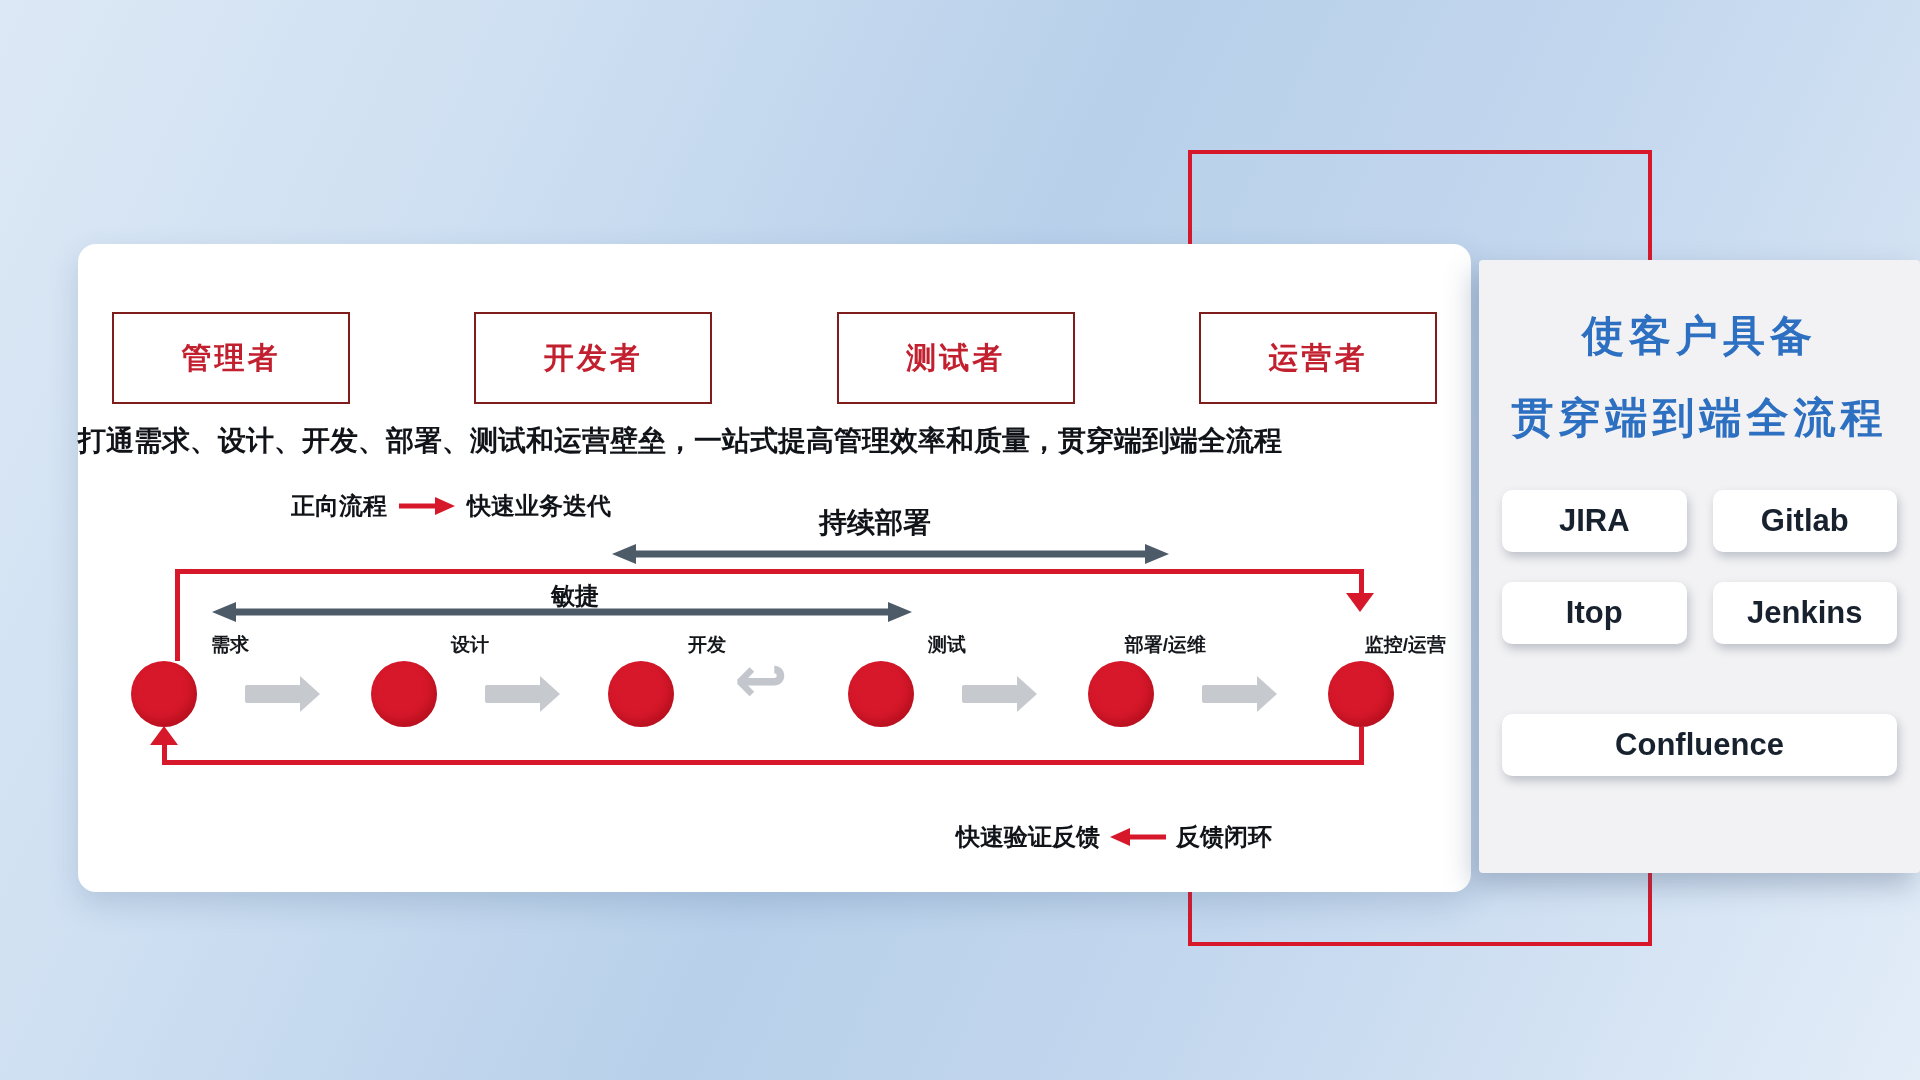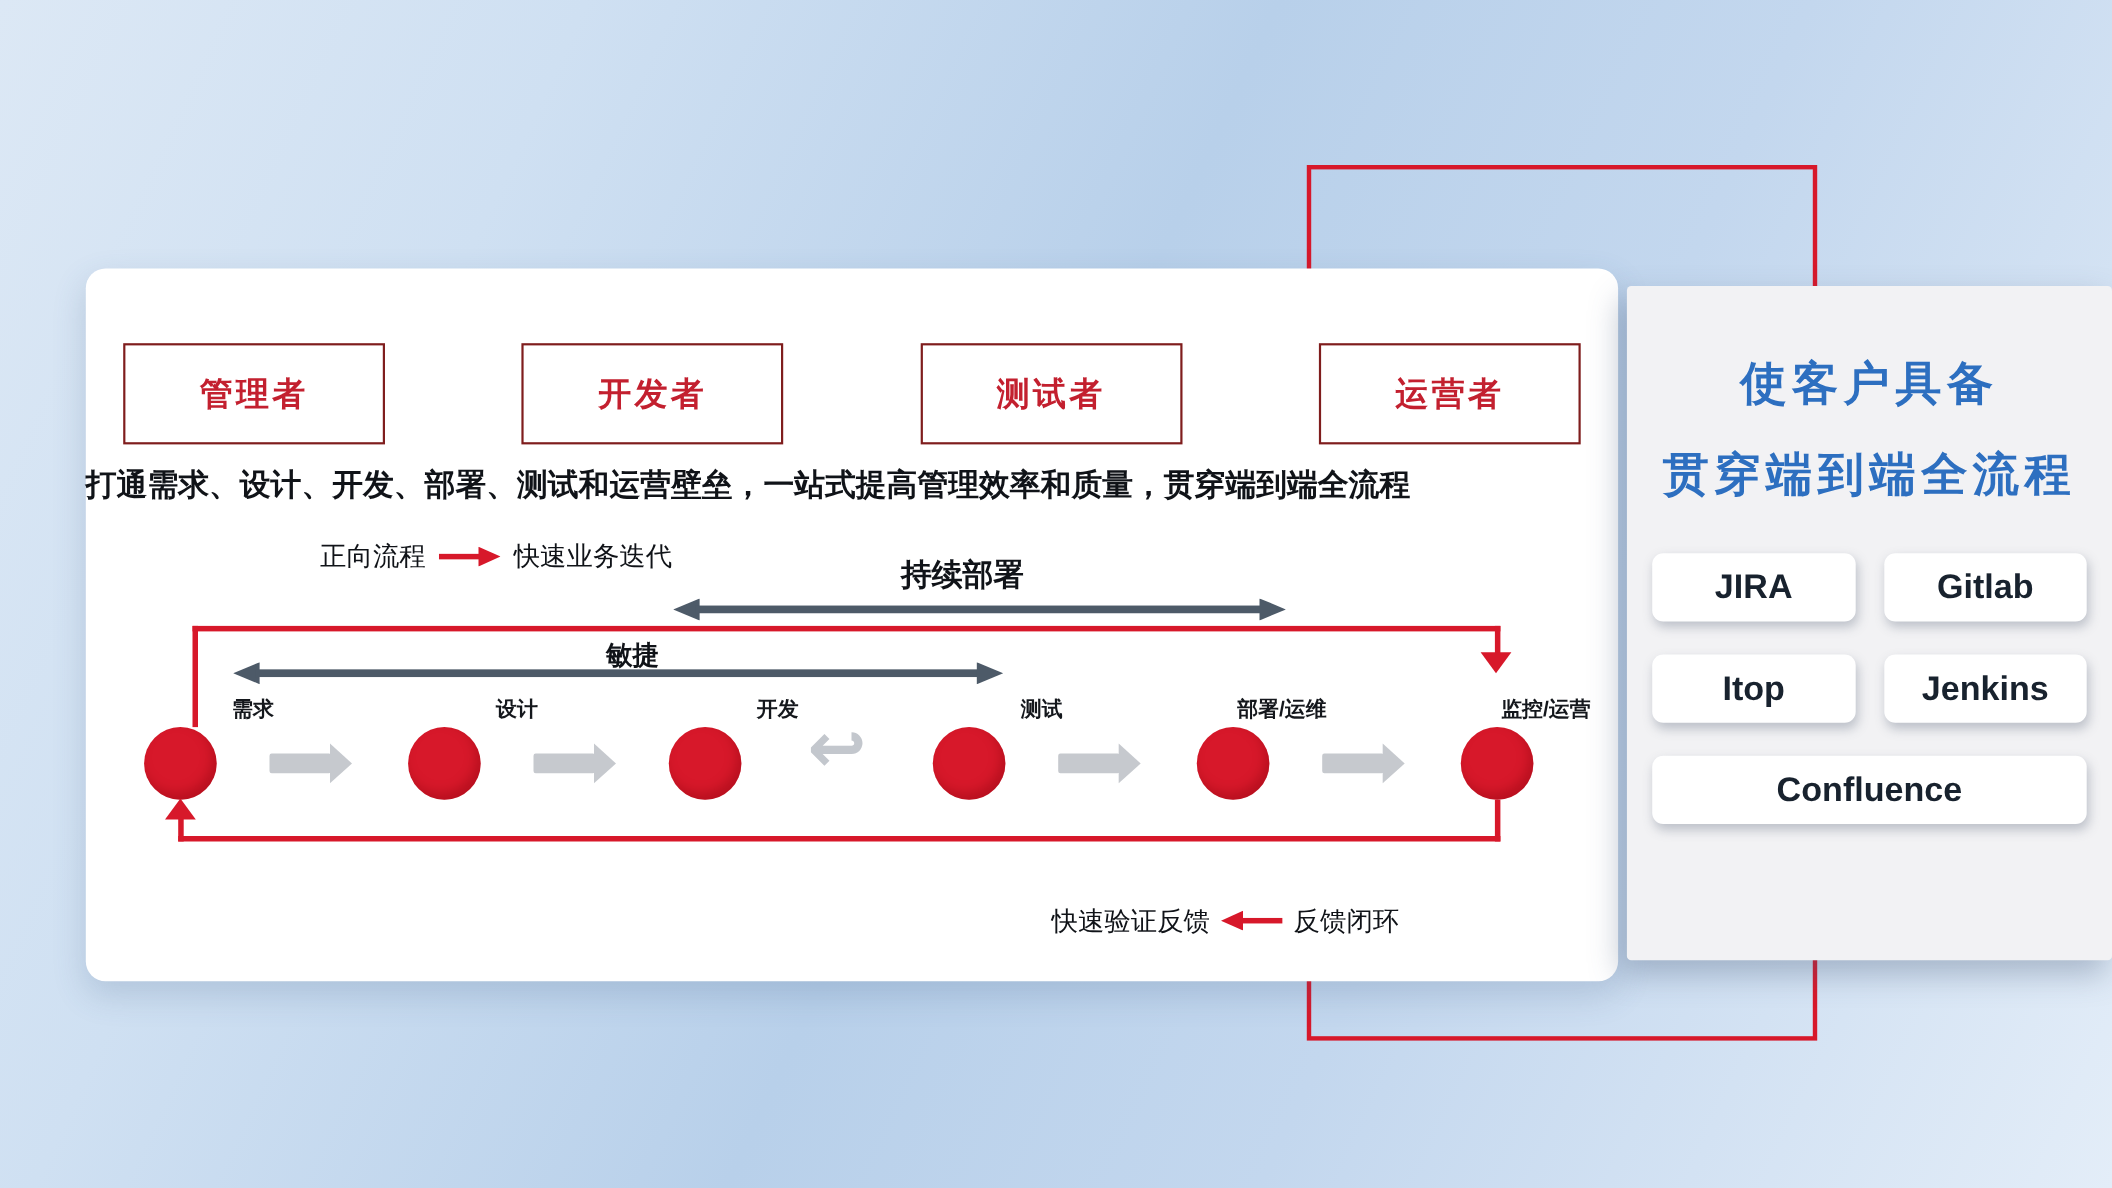--- a/index.html
+++ b/index.html
@@ -20,21 +20,21 @@
   
   .roles{position:absolute;top:68px;left:34px;right:34px;display:flex;justify-content:space-between;}
   .role-box{flex:0 0 238px;height:92px;border:2px solid #7f1d1d;background:#fff;display:flex;align-items:center;justify-content:center;}
   .role-box span{color:#c3202f;font-size:30px;font-weight:700;letter-spacing:3px;}
 
   .subtitle{position:absolute;top:178px;left:0;width:100%;font-size:28px;font-weight:700;color:#101318;}
 
   
   .legend-forward{position:absolute;left:213px;top:246px;display:flex;align-items:center;gap:12px;}
   .legend-feedback{position:absolute;left:878px;top:577px;display:flex;align-items:center;gap:10px;}
-  .lg-text{font-size:24px;font-weight:400;color:#101318;}
+  .lg-text{font-size:24px;font-weight:700;color:#101318;}
 
   
   .cd-label{position:absolute;left:712px;top:260px;width:170px;text-align:center;font-size:28px;font-weight:700;color:#101318;}
   .cd-arrow{position:absolute;left:534px;top:300px;}
   .agile-label{position:absolute;left:437px;top:336px;width:120px;text-align:center;font-size:24px;font-weight:700;color:#101318;}
   .agile-arrow{position:absolute;left:134px;top:358px;}
 
   
   .redline{position:absolute;background:#d7182a;}
   .loop-top-h{left:97px;top:325px;width:1189px;height:5px;}
@@ -61,26 +61,26 @@
      border-left:20px solid #c6c9ce;border-top:18px solid transparent;border-bottom:18px solid transparent;}
   .ga1{left:167px}.ga2{left:407px}.ga3{left:884px}.ga4{left:1124px}
 
   .uturn{position:absolute;left:623px;top:404px;width:120px;text-align:center;
          font-size:64px;line-height:64px;font-weight:700;color:#c3c7cd;}
 
   
   .panel{position:absolute;left:1479px;top:260px;width:441px;height:613px;background:#f2f2f4;border-radius:4px;
          box-shadow:-6px 12px 28px rgba(70,90,120,.35);z-index:3;}
   .panel-title{text-align:center;color:#2d6fc0;font-weight:700;font-size:42px;letter-spacing:5px;}
-  .t1{padding-top:48px;margin-top:13px;}
+  .t1{padding-top:48px;}
   .t2{padding-top:26px;}
   .tools{display:grid;grid-template-columns:1fr 1fr;gap:30px 26px;padding:0 23px;margin-top:44px;}
   .tool{height:62px;background:#ffffff;border-radius:10px;display:flex;align-items:center;justify-content:center;
         font-size:31px;font-weight:700;color:#18222e;box-shadow:2px 5px 10px rgba(90,100,120,.35);cursor:pointer;}
-  .tool.wide{grid-column:1 / 3;}
+  .tool.wide{grid-column:1 / 3;margin-top:40px;}
 </style>
 </head>
 <body>
 
 <div class="red-frame"></div>
 
 <div class="card">
 
   <div class="roles">
     <div class="role-box">

